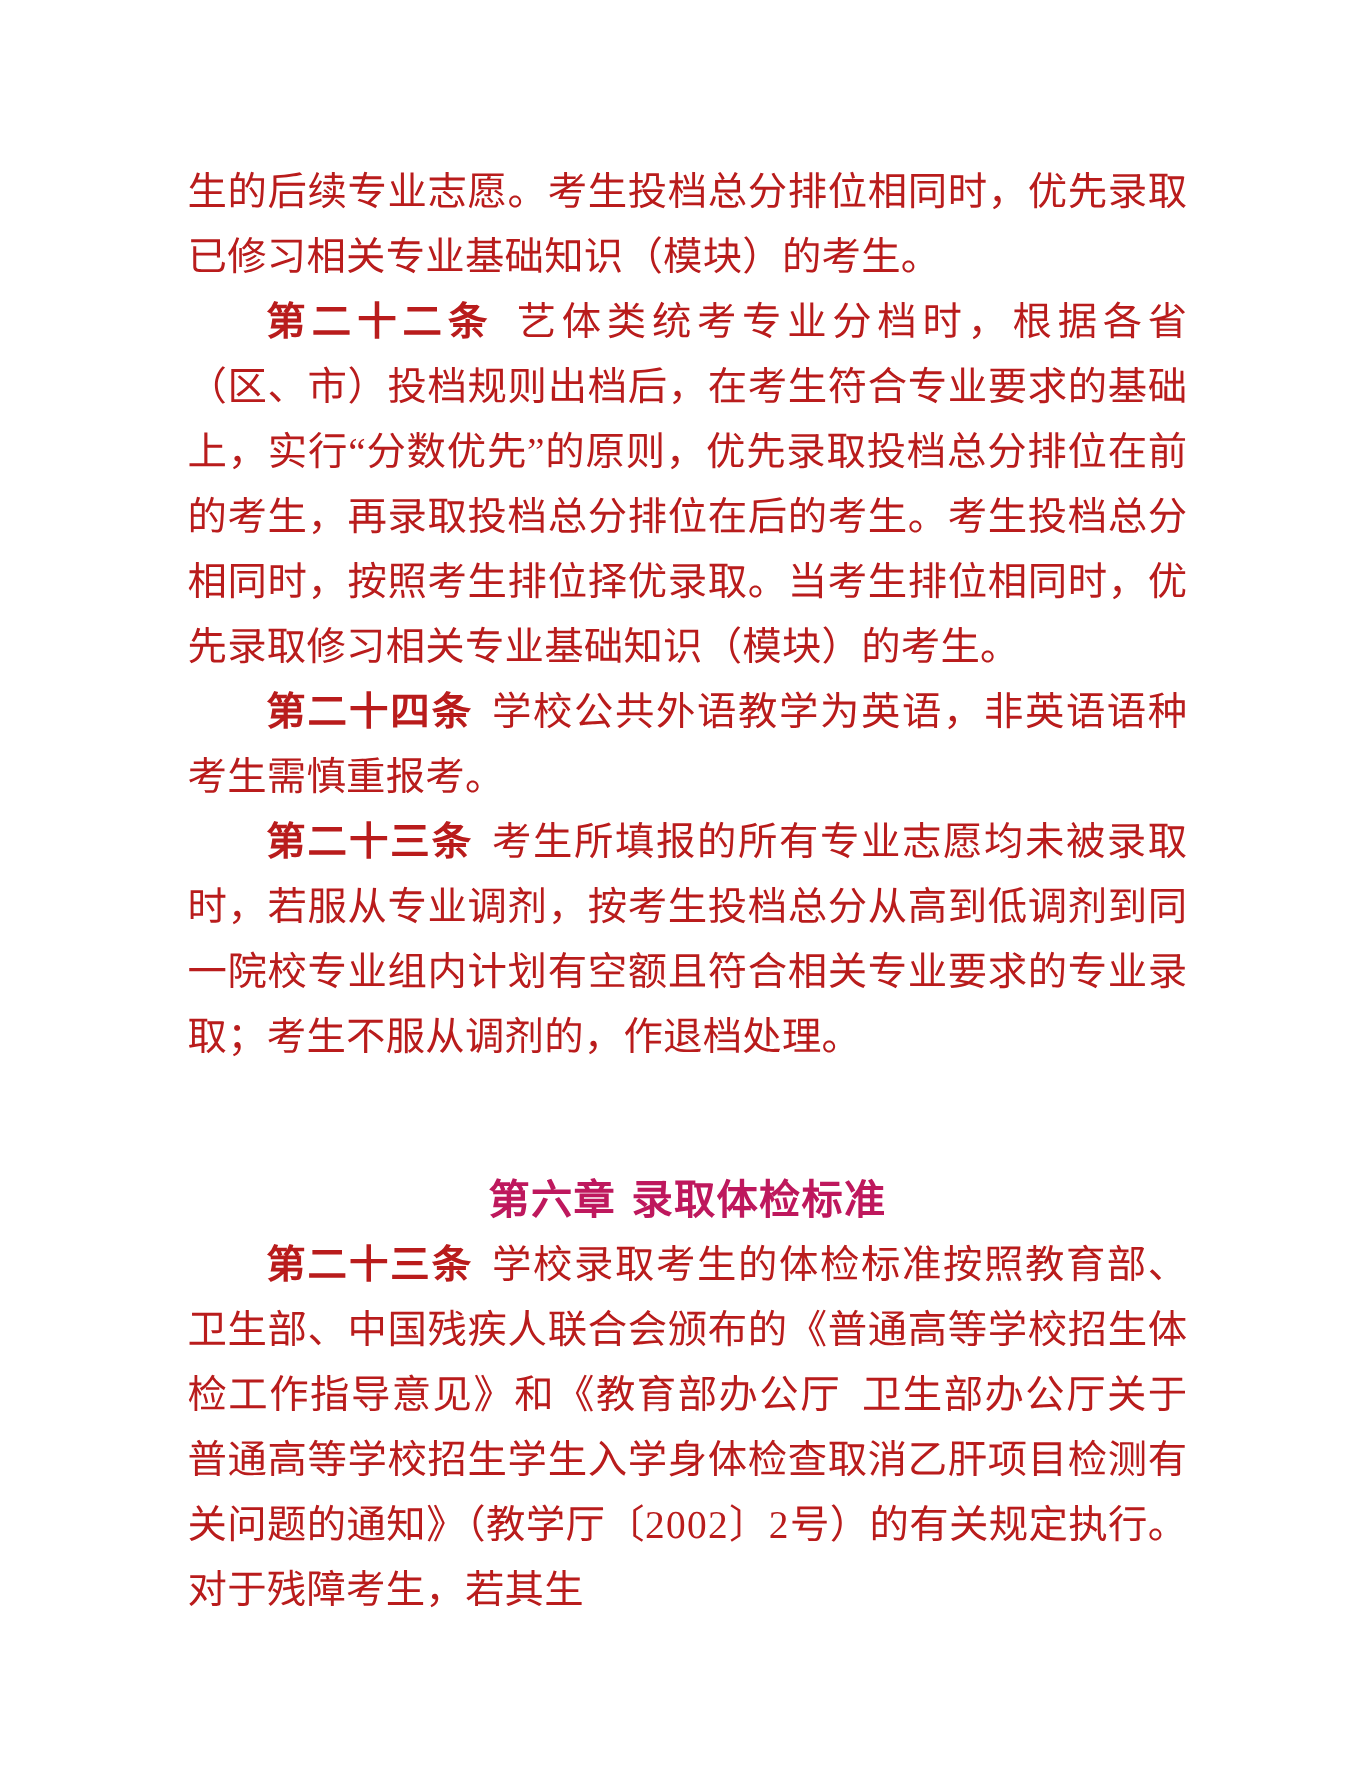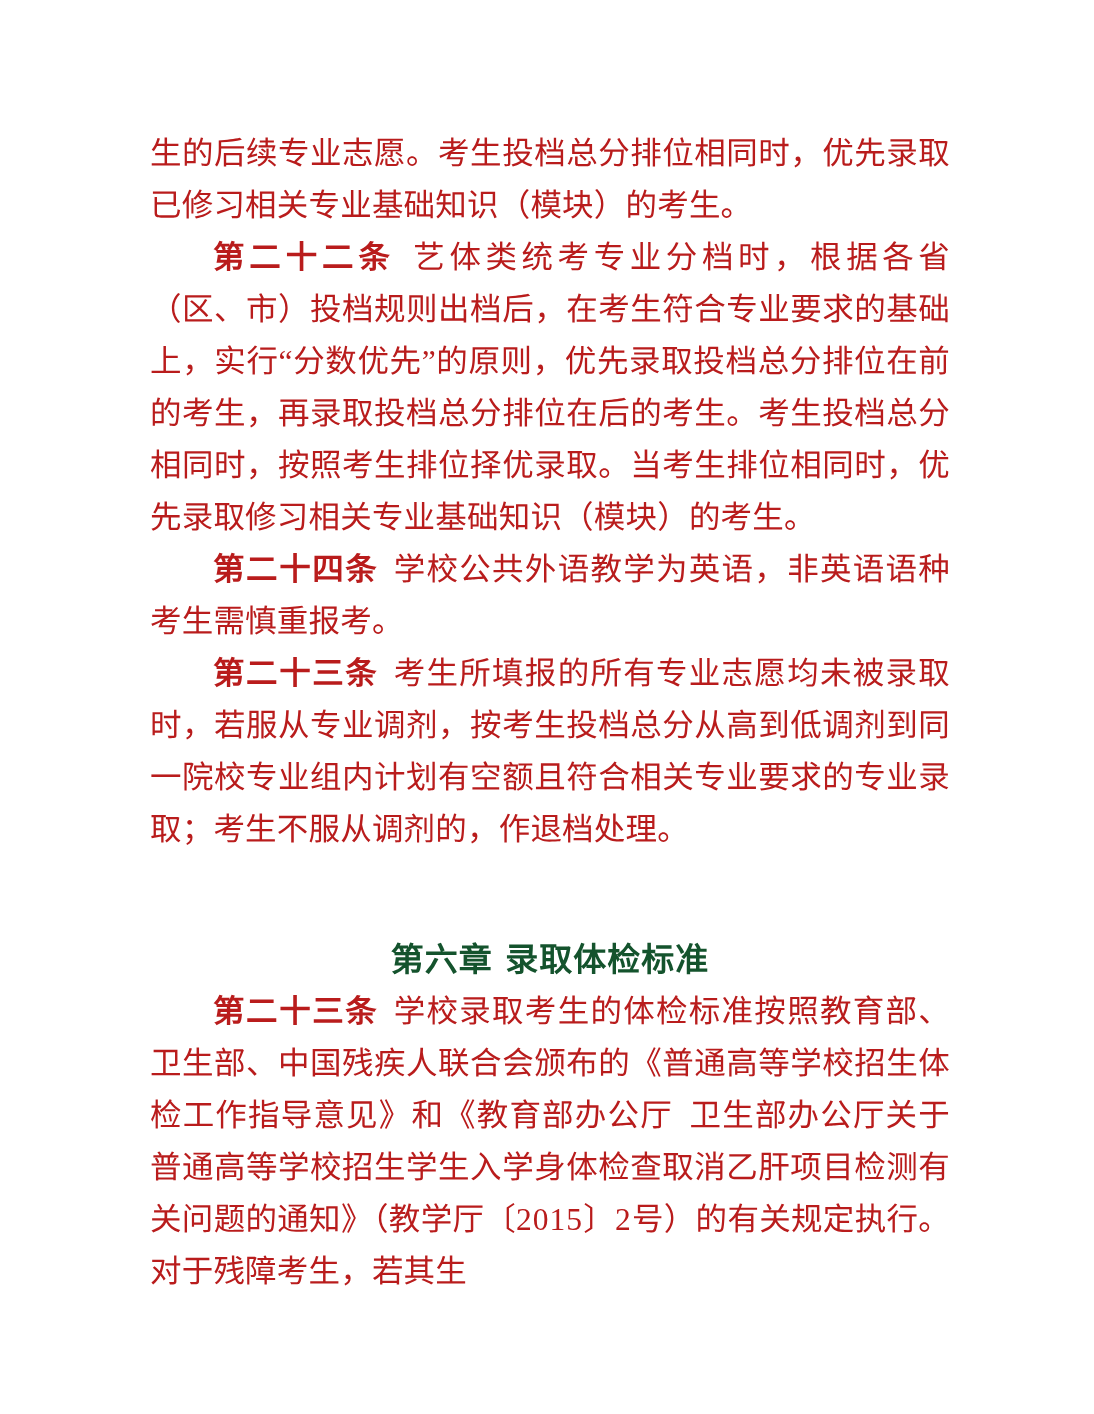--- a/index.html
+++ b/index.html
@@ -61,21 +61,21 @@
   }
 
   .chapter-heading {
     margin: 0;
     font-size: 33px;
     line-height: 52px;
     font-weight: bold;
     text-align: center;
     letter-spacing: 1px;
     font-family: "DejaVu Sans", "Liberation Sans", sans-serif;
-    color: #14532d;
+    color: #be185d;
   }
 
   .spacer-line {
     height: 52px;
   }
 
   .spacer-half {
     height: 26px;
   }
 
@@ -103,16 +103,16 @@
     <p class="para indent"><span class="art">第二十四条</span><span class="sep"></span><span>学校公共外语教学为英语，非英语语种考生需慎重报考。</span></p>
 
     <p class="para indent"><span class="art">第二十三条</span><span class="sep"></span><span>考生所填报的所有专业志愿均未被录取时，若服从专业调剂，按考生投档总分从高到低调剂到同一院校专业组内计划有空额且符合相关专业要求的专业录取；考生不服从调剂的，作退档处理。</span></p>
 
 
     <div class="spacer-line"></div>
     <div class="spacer-half"></div>
 
     <h2 class="chapter-heading">第六章  录取体检标准</h2>
 
-    <p class="para indent"><span class="art">第二十三条</span><span class="sep"></span><span>学校录取考生的体检标准按照教育部、卫生部、中国残疾人联合会颁布的《普通高等学校招生体检工作指导意见》和《教育部办公厅</span><span class="wsp"></span><span>卫生部办公厅关于普通高等学校招生学生入学身体检查取消乙肝项目检测有关问题的通知》（教学厅〔</span><span class="num">2015</span><span>〕</span><span class="num">2</span><span>号）的有关规定执行。对于残障考生，若其生</span></p>
+    <p class="para indent"><span class="art">第二十三条</span><span class="sep"></span><span>学校录取考生的体检标准按照教育部、卫生部、中国残疾人联合会颁布的《普通高等学校招生体检工作指导意见》和《教育部办公厅</span><span class="wsp"></span><span>卫生部办公厅关于普通高等学校招生学生入学身体检查取消乙肝项目检测有关问题的通知》（教学厅〔</span><span class="num">2002</span><span>〕</span><span class="num">2</span><span>号）的有关规定执行。对于残障考生，若其生</span></p>
 
   </div>
 </div>
 
 </body></html>

